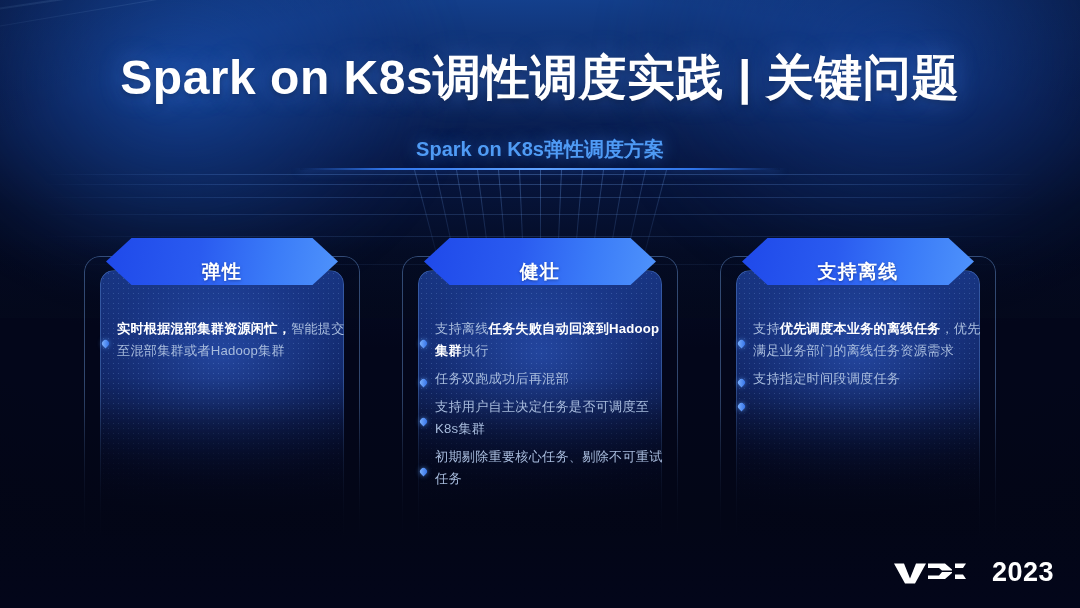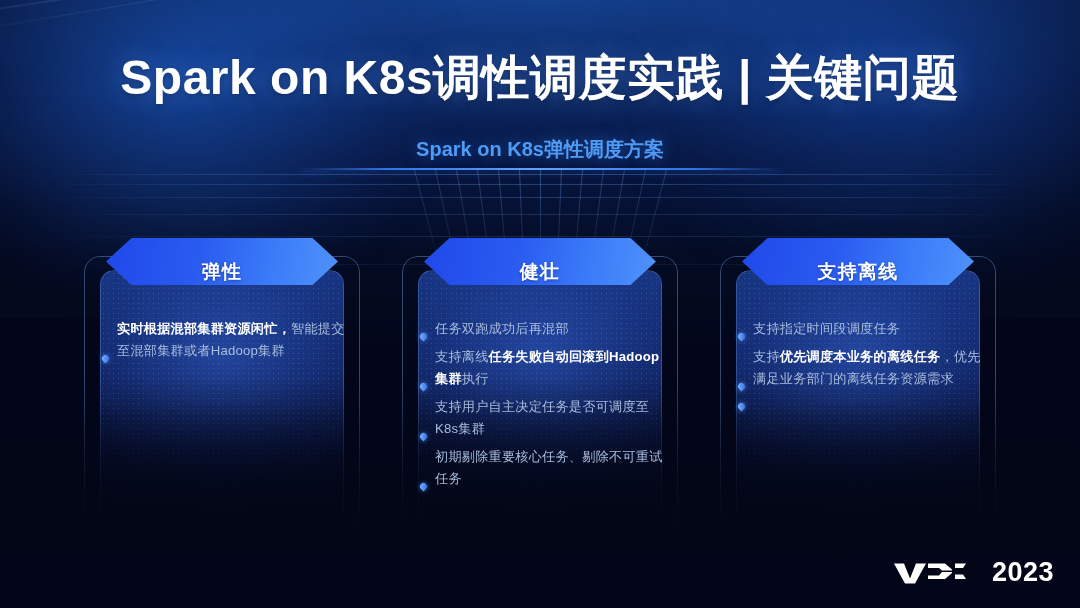--- a/index.html
+++ b/index.html
@@ -148,21 +148,21 @@
     white-space:nowrap;
   }
 
   
   .bullets {
     position:absolute; left:18px; top:62px; right:14px;
     z-index:2;
   }
   .bullet {
     position:relative;
-    display:flex; align-items:flex-end;
+    display:flex; align-items:center;
     margin-bottom:6px;
   }
   .dot {
     flex:0 0 auto;
     width:7px; height:7px; margin-top:7px; margin-right:8px;
     background:linear-gradient(135deg,#86b9ff,#2a6ae6);
     border-radius:50% 50% 50% 0;
     transform:rotate(-45deg);
     box-shadow:0 0 5px rgba(90,160,255,.65);
   }
@@ -247,25 +247,25 @@
         <div class="frame"></div>
         <div class="panel">
           <div class="panel-dots"></div>
         </div>
         <div class="badge">
           <span class="badge-label">健壮</span>
         </div>
         <div class="bullets">
           <div class="bullet">
             <span class="dot"></span>
+            <div class="btext"><span>支持离线</span><b>任务失败自动回滚到Hadoop集群</b><span>执行</span></div>
+          </div>
+          <div class="bullet">
+            <span class="dot"></span>
             <div class="btext"><span>任务双跑成功后再混部</span></div>
-          </div>
-          <div class="bullet">
-            <span class="dot"></span>
-            <div class="btext"><span>支持离线</span><b>任务失败自动回滚到Hadoop集群</b><span>执行</span></div>
           </div>
           <div class="bullet">
             <span class="dot"></span>
             <div class="btext"><span>支持用户自主决定任务是否可调度至K8s集群</span></div>
           </div>
           <div class="bullet">
             <span class="dot"></span>
             <div class="btext"><span>初期剔除重要核心任务、剔除不可重试任务</span></div>
           </div>
         </div>
@@ -274,25 +274,25 @@
         <div class="frame"></div>
         <div class="panel">
           <div class="panel-dots"></div>
         </div>
         <div class="badge">
           <span class="badge-label">支持离线</span>
         </div>
         <div class="bullets">
           <div class="bullet">
             <span class="dot"></span>
+            <div class="btext"><span>支持</span><b>优先调度本业务的离线任务</b><span>，优先满足业务部门的离线任务资源需求</span></div>
+          </div>
+          <div class="bullet">
+            <span class="dot"></span>
             <div class="btext"><span>支持指定时间段调度任务</span></div>
-          </div>
-          <div class="bullet">
-            <span class="dot"></span>
-            <div class="btext"><span>支持</span><b>优先调度本业务的离线任务</b><span>，优先满足业务部门的离线任务资源需求</span></div>
           </div>
           <div class="bullet">
             <span class="dot"></span>
           </div>
         </div>
       </div>
     </div>
 
   <div class="bg-bottom-fade"></div>
 

